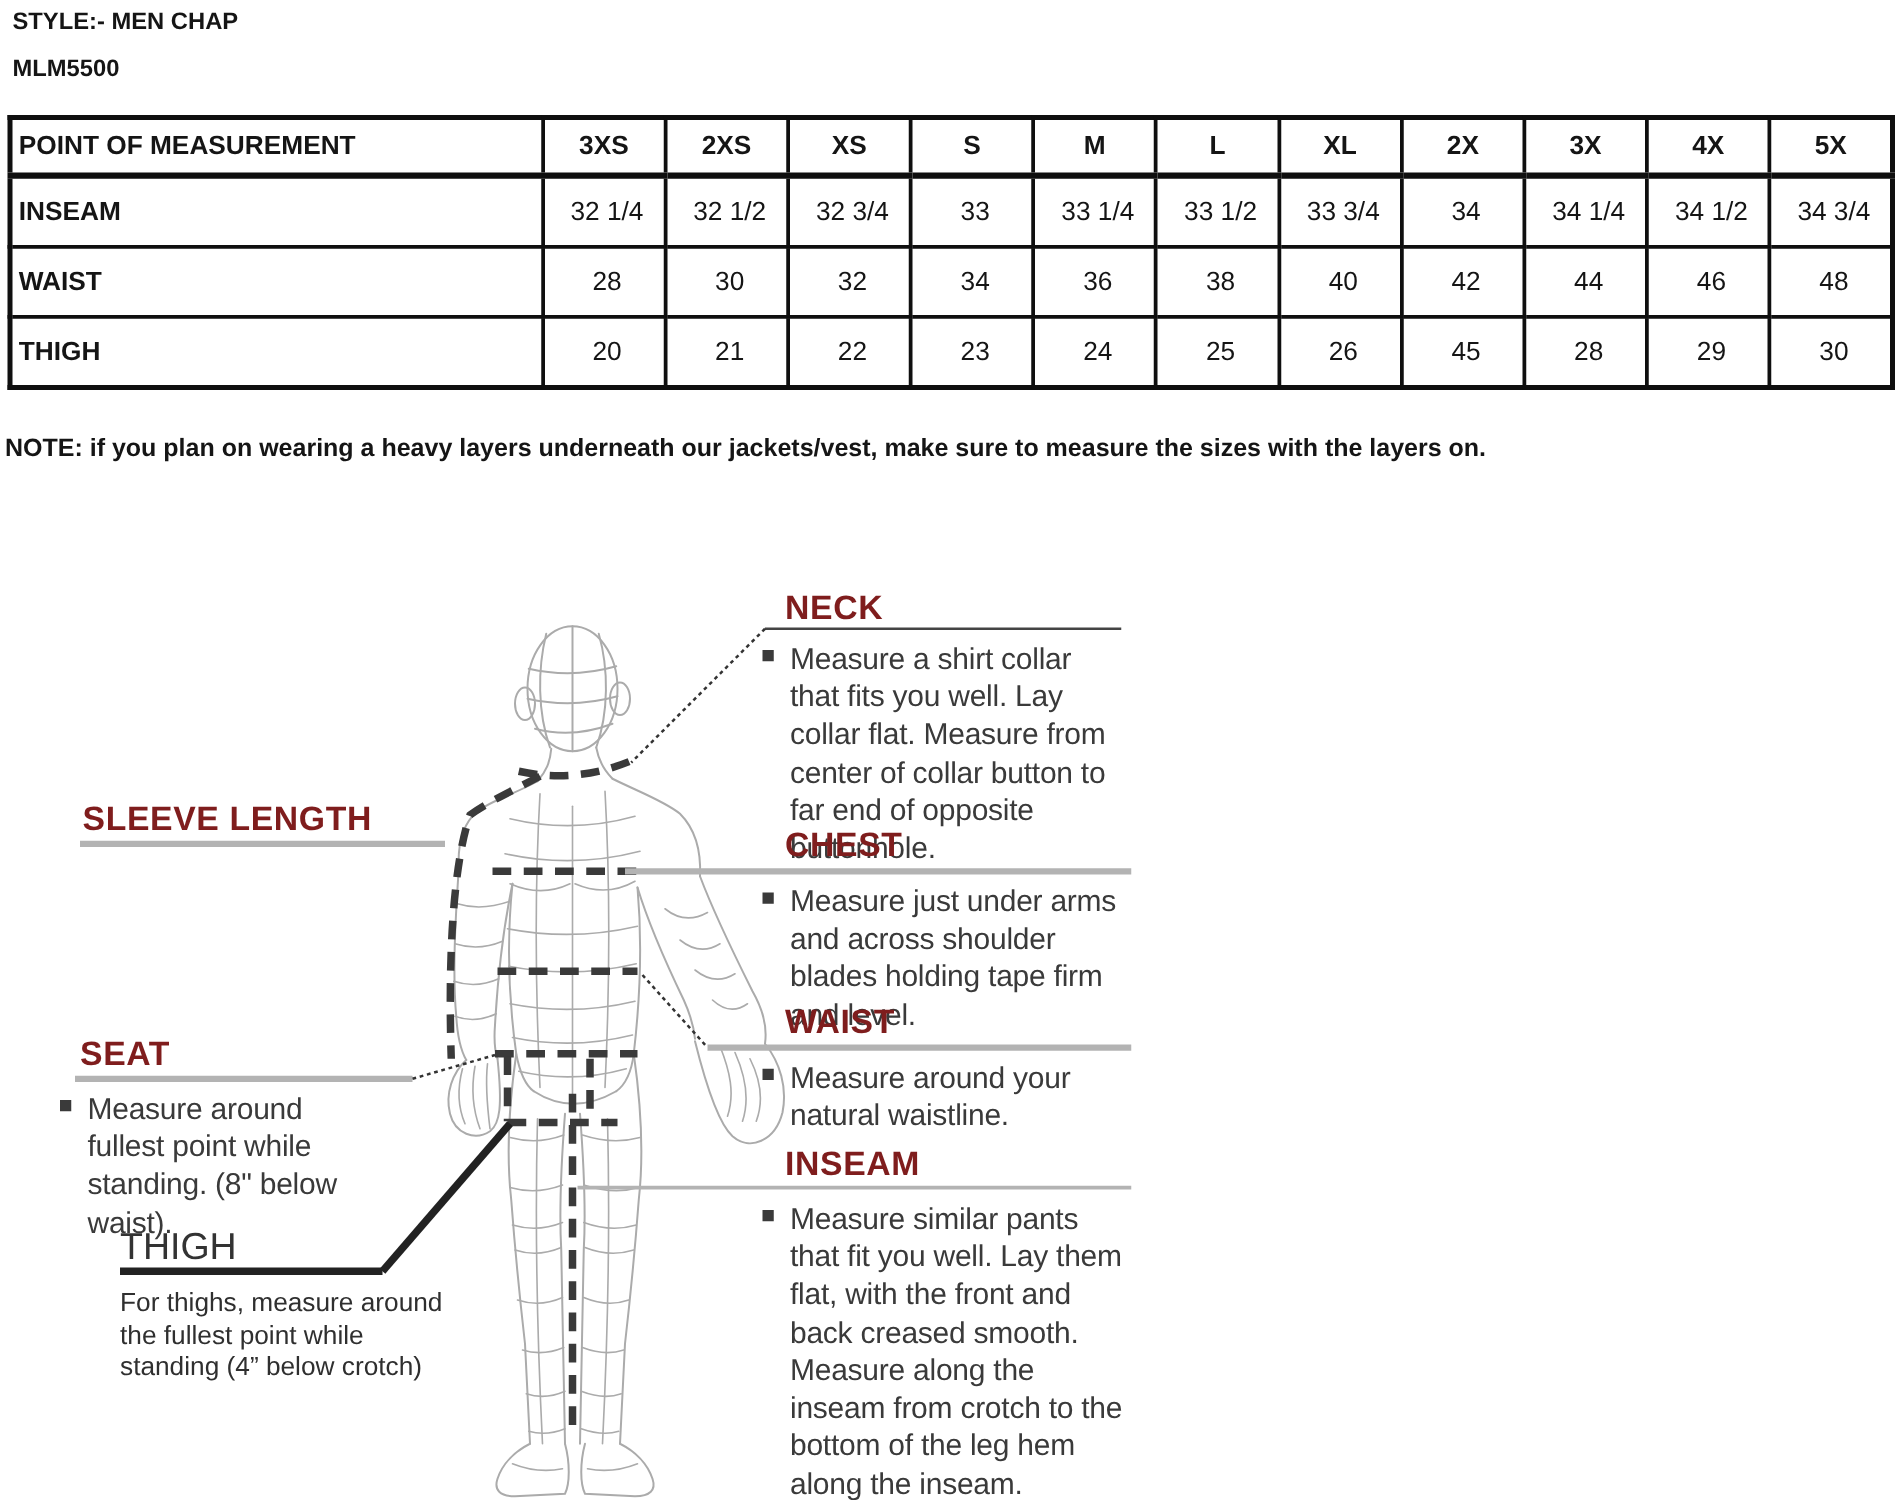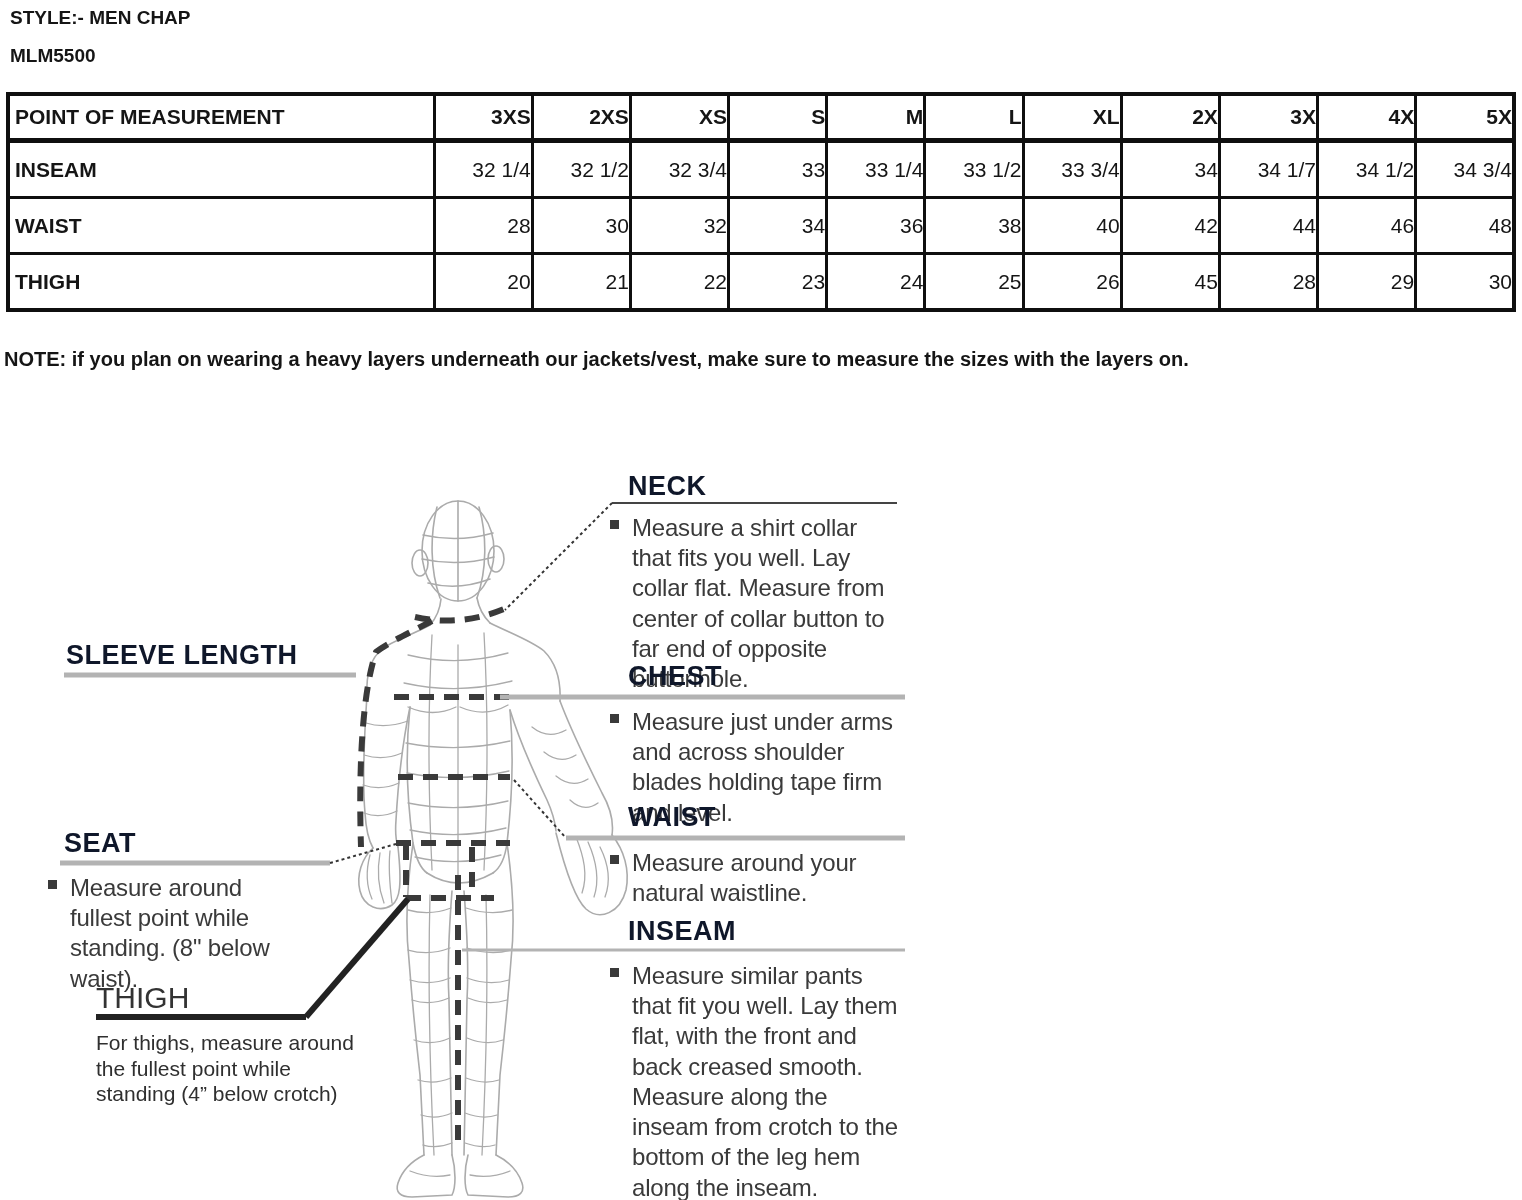--- a/index.html
+++ b/index.html
@@ -14,31 +14,31 @@
   table.sizechart{
     border-collapse:collapse;width:1510px;margin:27px 4px 0 6px;
     table-layout:fixed;
   }
   table.sizechart col.c-pom{width:426px;}
   table.sizechart th,table.sizechart td{
     border:3px solid #0f0f0f;font-size:21px;vertical-align:middle;
     padding:0 0 0 5px;overflow:hidden;white-space:nowrap;
   }
   table.sizechart{border:4px solid #0f0f0f;}
-  table.sizechart thead th{height:42px;font-weight:700;text-align:right;padding:0;border-bottom:5px solid #0f0f0f;}
+  table.sizechart thead th{height:42px;font-weight:700;text-align:center;padding:0;border-bottom:5px solid #0f0f0f;}
   table.sizechart thead th.pom{text-align:left;padding-left:5px;}
   table.sizechart tbody th{height:53px;font-weight:700;text-align:left;}
-  table.sizechart tbody td{height:53px;font-weight:400;text-align:right;}
+  table.sizechart tbody td{height:53px;font-weight:400;text-align:center;}
   
   .note{margin:36px 0 0 4px;font-size:20px;font-weight:700;}
   
   .diagram{position:absolute;left:0;top:455px;width:1522px;height:745px;}
   .diagram svg{position:absolute;left:0;top:0;pointer-events:none;}
   .ann-title{
-    position:absolute;font-size:27px;font-weight:700;color:#0f172a;
+    position:absolute;font-size:27px;font-weight:700;color:#7f1d1d;
     letter-spacing:0.5px;white-space:nowrap;
   }
   .ann-title.thigh{font-weight:400;color:#333;font-size:30px;letter-spacing:0px;}
   .ann-desc{
     position:absolute;font-size:24px;line-height:1.26;color:#3a3a3a;
     letter-spacing:-0.2px;
   }
   .ann-desc.bulleted{padding-left:24px;}
   .bullet{
     position:absolute;left:2px;top:7px;width:9px;height:9px;background:#3a3a3a;display:block;
@@ -78,21 +78,21 @@
     <tr>
       <th>INSEAM</th>
       <td>32 1/4</td>
       <td>32 1/2</td>
       <td>32 3/4</td>
       <td>33</td>
       <td>33 1/4</td>
       <td>33 1/2</td>
       <td>33 3/4</td>
       <td>34</td>
-      <td>34 1/7</td>
+      <td>34 1/4</td>
       <td>34 1/2</td>
       <td>34 3/4</td>
     </tr>
     <tr>
       <th>WAIST</th>
       <td>28</td>
       <td>30</td>
       <td>32</td>
       <td>34</td>
       <td>36</td>

